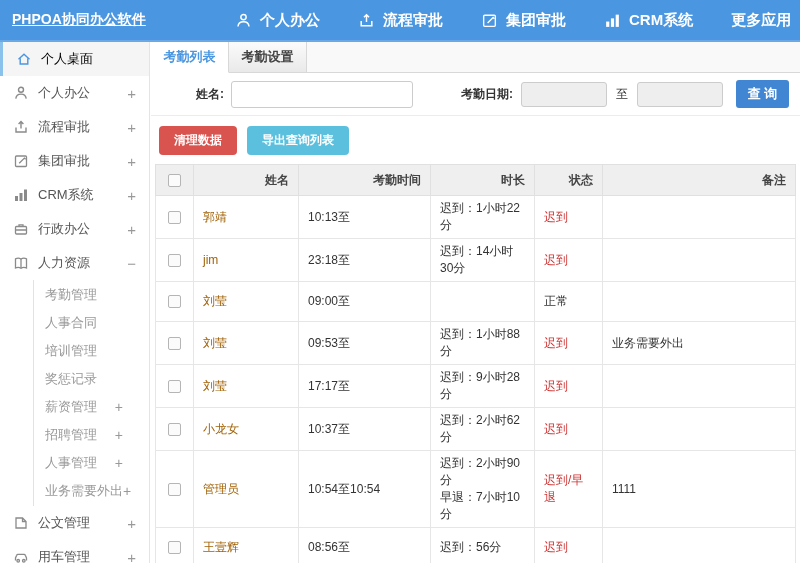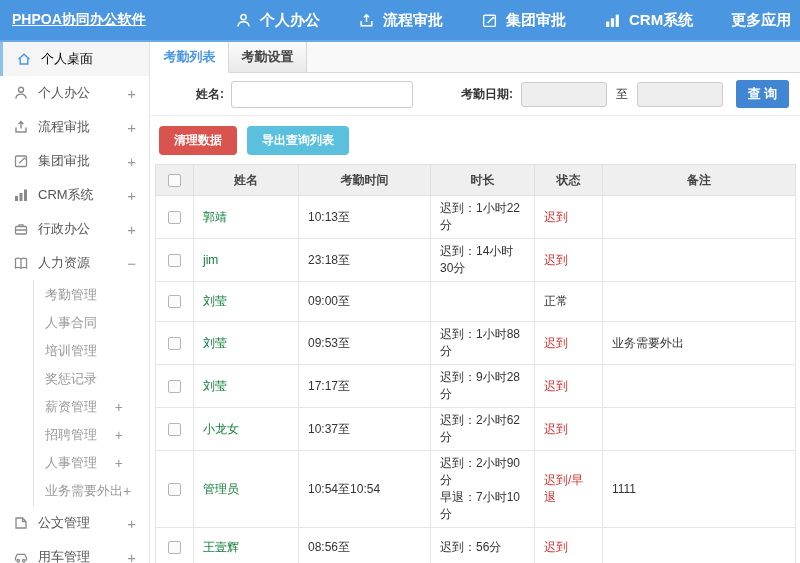--- a/index.html
+++ b/index.html
@@ -47,25 +47,25 @@
   .date-to { margin-left: 9px; }
   .btn-query { width: 53px; height: 28px; margin-left: 13px; background: #4186d2; color: #fff; border: none; border-radius: 3px; font-size: 13px; font-weight: bold; cursor: pointer; white-space: nowrap; }
 
   .actions-row { height: 48px; display: flex; align-items: center; padding-left: 8px; gap: 10px; }
   .btn { height: 29px; border: none; border-radius: 4px; color: #fff; font-size: 12px; font-weight: bold; padding: 0 15px; cursor: pointer; white-space: nowrap; }
   .btn-danger { background: #d9534f; }
   .btn-info { background: #5bc0de; }
 
   .table-wrap { padding: 0 4px; }
   table { width: 100%; border-collapse: collapse; table-layout: fixed; }
-  th { background: #efefef; border: 1px solid #e0e0e0; height: 31px; font-size: 12px; color: #444; text-align: center; padding: 4px 9px; font-weight: bold; }
+  th { background: #efefef; border: 1px solid #e0e0e0; height: 31px; font-size: 12px; color: #444; text-align: right; padding: 4px 9px; font-weight: bold; }
   td { border: 1px solid #e6e6e6; height: 40px; padding: 4px 9px; font-size: 12px; color: #333; vertical-align: middle; line-height: 17px; overflow: hidden; }
   .cb-col, .cb-cell { text-align: center; padding: 0; }
   .cb { display: inline-block; width: 13px; height: 13px; border: 1px solid #b5b5b5; border-radius: 2px; background: #fbfbfb; vertical-align: middle; cursor: pointer; }
-  .name-link { color: #15803d; cursor: pointer; }
+  .name-link { color: #a16207; cursor: pointer; }
   .status-red { color: #cc3333; }
 </style>
 </head>
 <body>
 
 <div class="topbar">
   <div class="logo">PHPOA协同办公软件</div>
   <span class="hamburger icon">
     <svg viewBox="0 0 16 16">
         <rect x="2" y="3.1" width="12" height="1.7" fill="currentColor"></rect>

